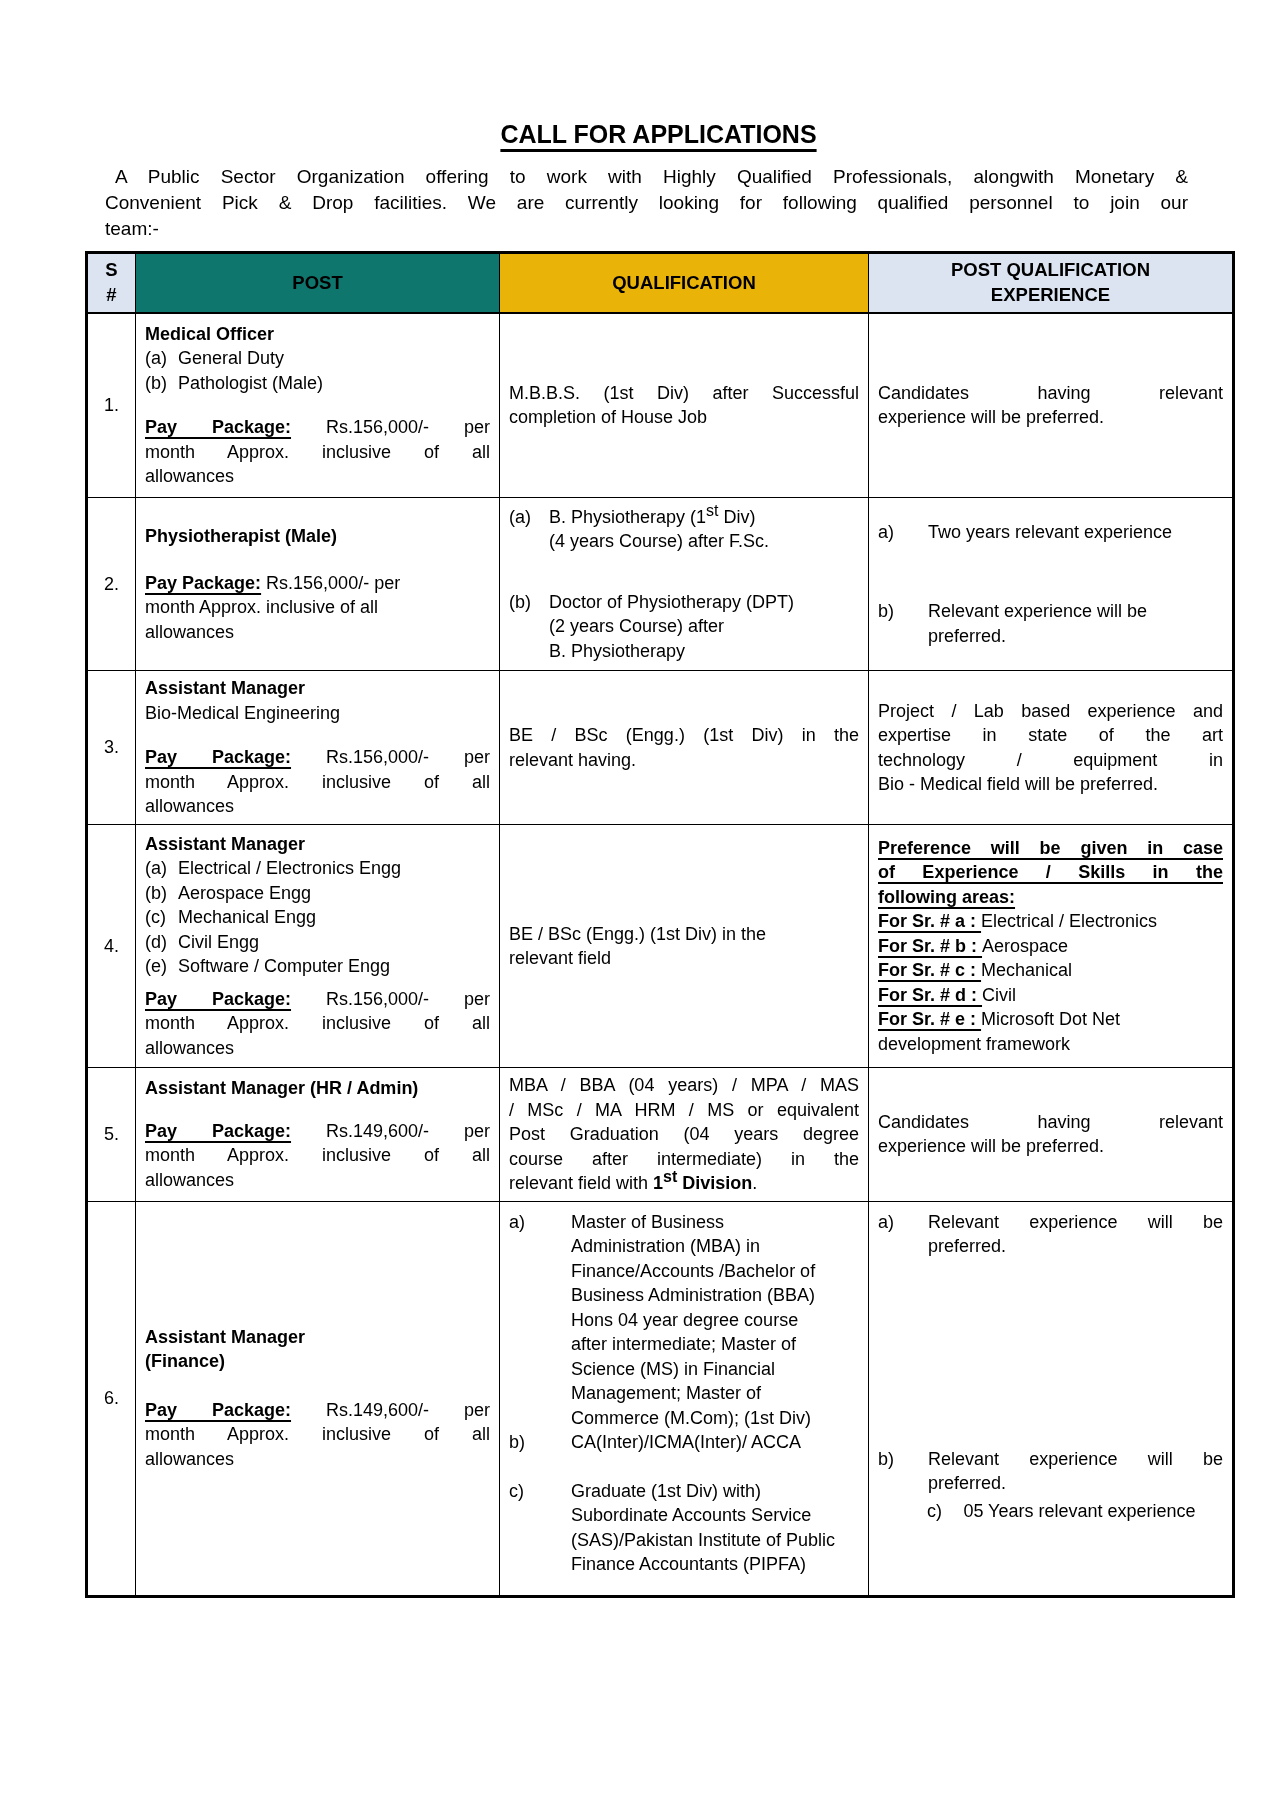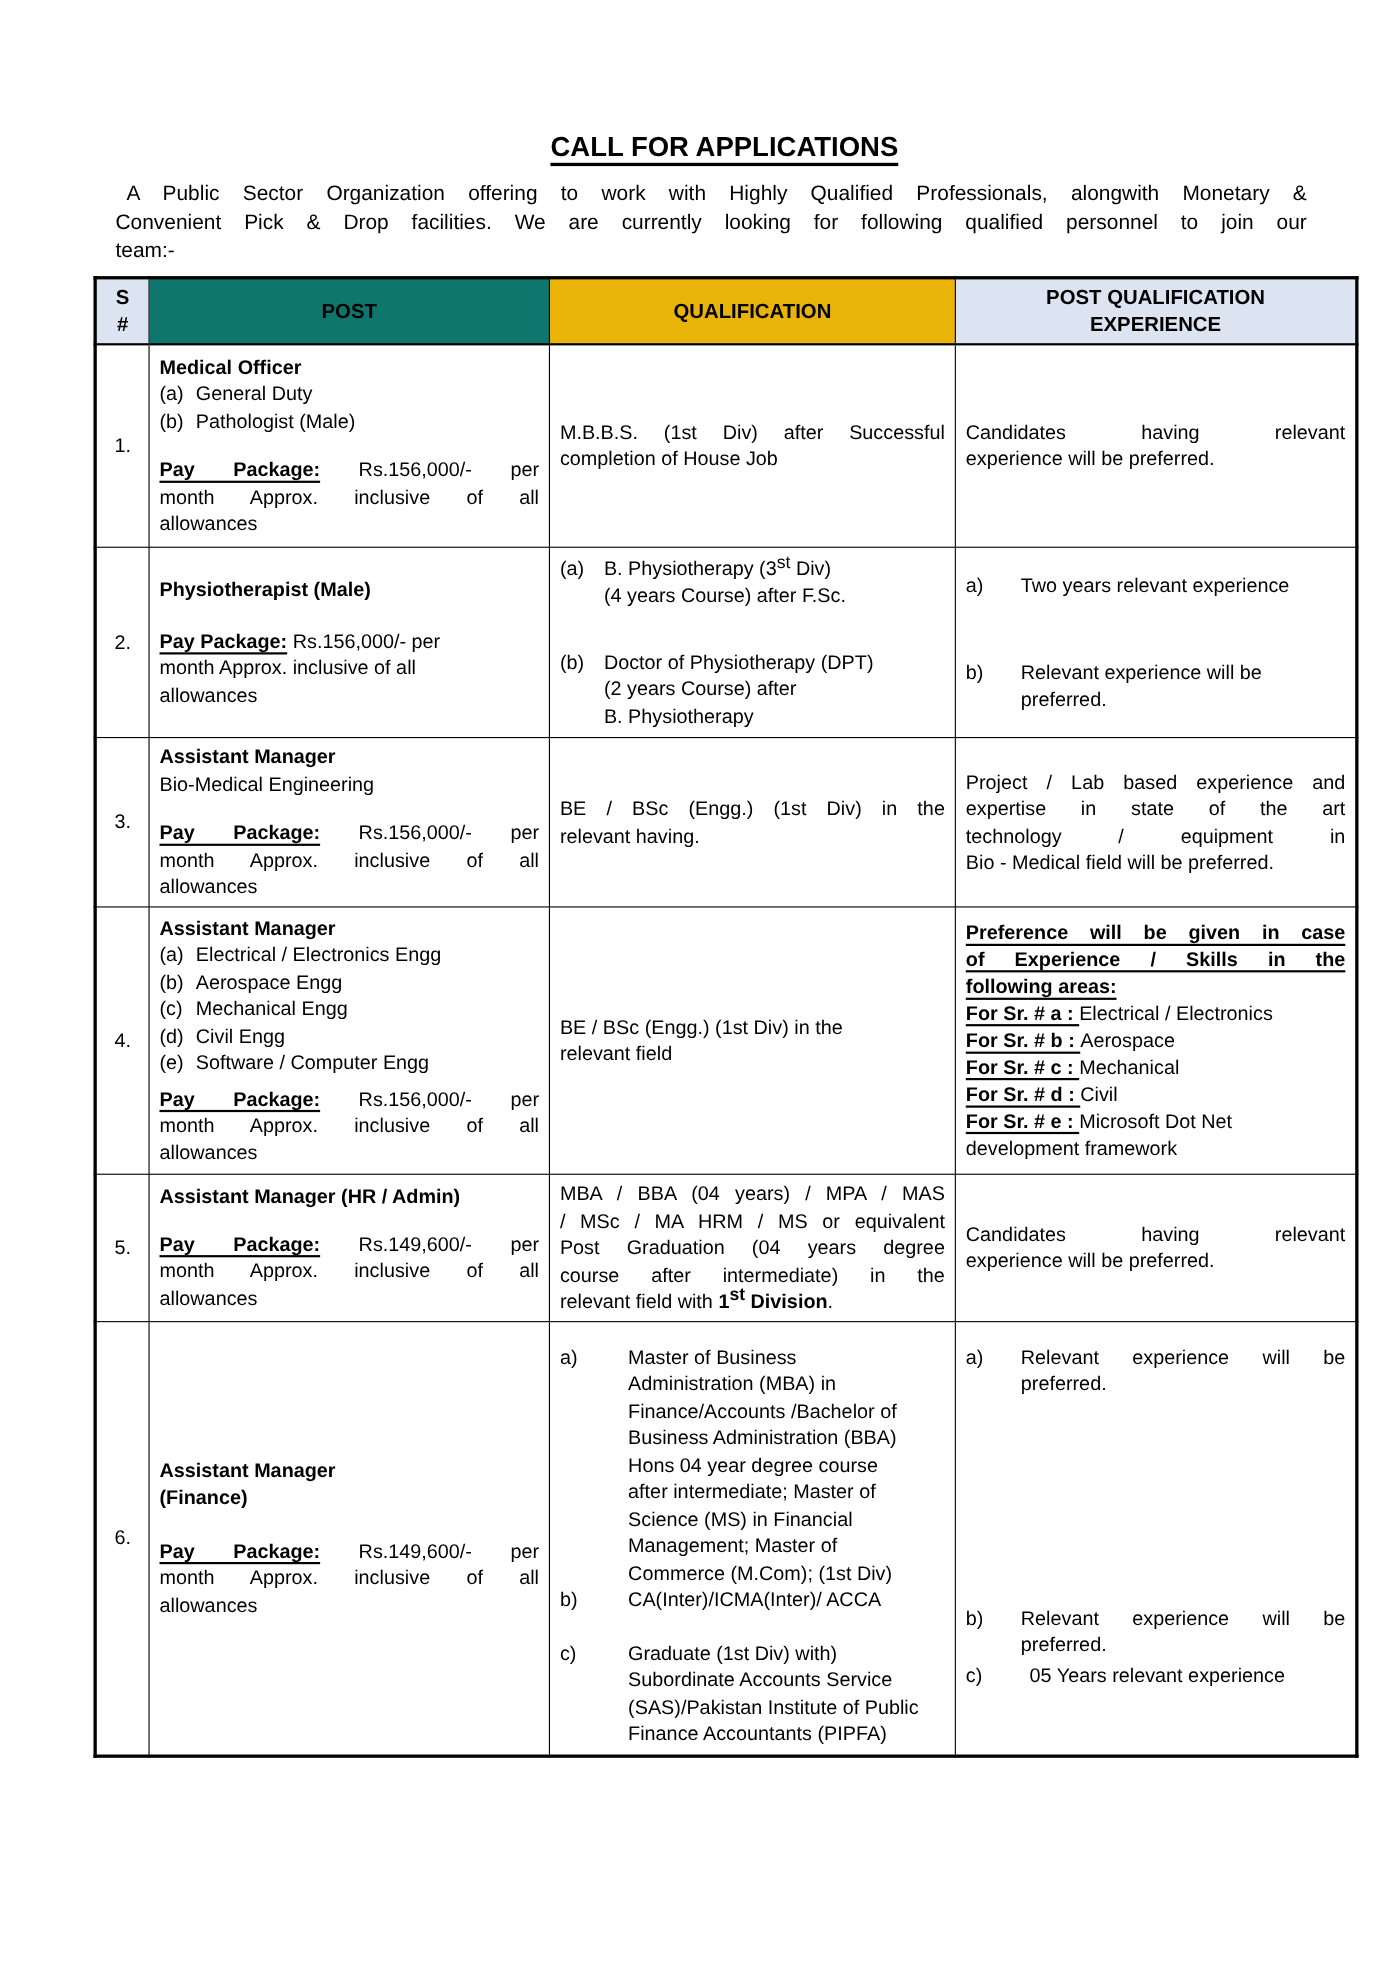--- a/index.html
+++ b/index.html
@@ -29,21 +29,21 @@
   .doc-table thead th {
     border-bottom: 2.5px solid #000;
     font-weight: 700; text-align: center; vertical-align: middle;
     font-size: 18.5px; line-height: 24.5px; padding: 4px 2px; height: 60px;
   }
   .doc-table td {
     vertical-align: middle; padding: 5px 9px;
     font-size: 18px; line-height: 24.5px;
   }
   .doc-table td.c-sn { text-align: center; padding: 0 2px; }
-  .doc-table td.vtop { vertical-align: top; padding-top: 20px; }
+  .doc-table td.vtop { vertical-align: top; padding-top: 8px; }
   .ln { min-height: 24.5px; }
   .ln.jf { text-align: justify; text-align-last: justify; }
   .mk { display: inline-block; }
   .b { font-weight: 700; }
   .u {
     text-decoration-line: underline;
     text-decoration-thickness: 2px;
     text-underline-offset: 3.5px;
   }
   .sup { font-size: 16px; vertical-align: super; line-height: 0; }
@@ -125,21 +125,21 @@
             <div class="ln"><span class="b">Physiotherapist (Male)</span></div>
           </div>
           <div class="blk" style="margin-top: 22px;">
             <div class="ln"><span class="b u">Pay Package:</span><span> Rs.156,000/- per</span></div>
             <div class="ln"><span>month Approx. inclusive of all</span></div>
             <div class="ln"><span>allowances</span></div>
           </div>
         </td>
         <td class="c-qual">
           <div class="blk">
-            <div class="ln"><span class="mk" style="width: 40px;">(a)</span><span>B. Physiotherapy (3</span><span class="sup">st</span><span> Div)</span></div>
+            <div class="ln"><span class="mk" style="width: 40px;">(a)</span><span>B. Physiotherapy (1</span><span class="sup">st</span><span> Div)</span></div>
             <div class="ln" style="padding-left: 40px;"><span>(4 years Course) after F.Sc.</span></div>
           </div>
           <div class="blk" style="margin-top: 36px;">
             <div class="ln"><span class="mk" style="width: 40px;">(b)</span><span>Doctor of Physiotherapy (DPT)</span></div>
             <div class="ln" style="padding-left: 40px;"><span>(2 years Course) after</span></div>
             <div class="ln" style="padding-left: 40px;"><span>B. Physiotherapy</span></div>
           </div>
         </td>
         <td class="c-exp">
           <div class="blk">
@@ -301,19 +301,19 @@
         </td>
         <td class="c-exp vtop">
           <div class="blk">
             <div class="ln jf"><span class="mk" style="width: 50px;">a)</span><span>Relevant experience will be</span></div>
             <div class="ln" style="padding-left: 50px;"><span>preferred.</span></div>
           </div>
           <div class="blk" style="margin-top: 188px;">
             <div class="ln jf"><span class="mk" style="width: 50px;">b)</span><span>Relevant experience will be</span></div>
             <div class="ln" style="padding-left: 50px;"><span>preferred.</span></div>
           </div>
-          <div class="blk" style="margin-top: 3px;">
+          <div class="blk" style="margin-top: 3px; text-align: center;">
             <div class="ln"><span class="mk" style="width: 58px;">c)</span><span>05 Years relevant experience</span></div>
           </div>
         </td>
       </tr>
     </tbody>
 </table>
 
 </body></html>

